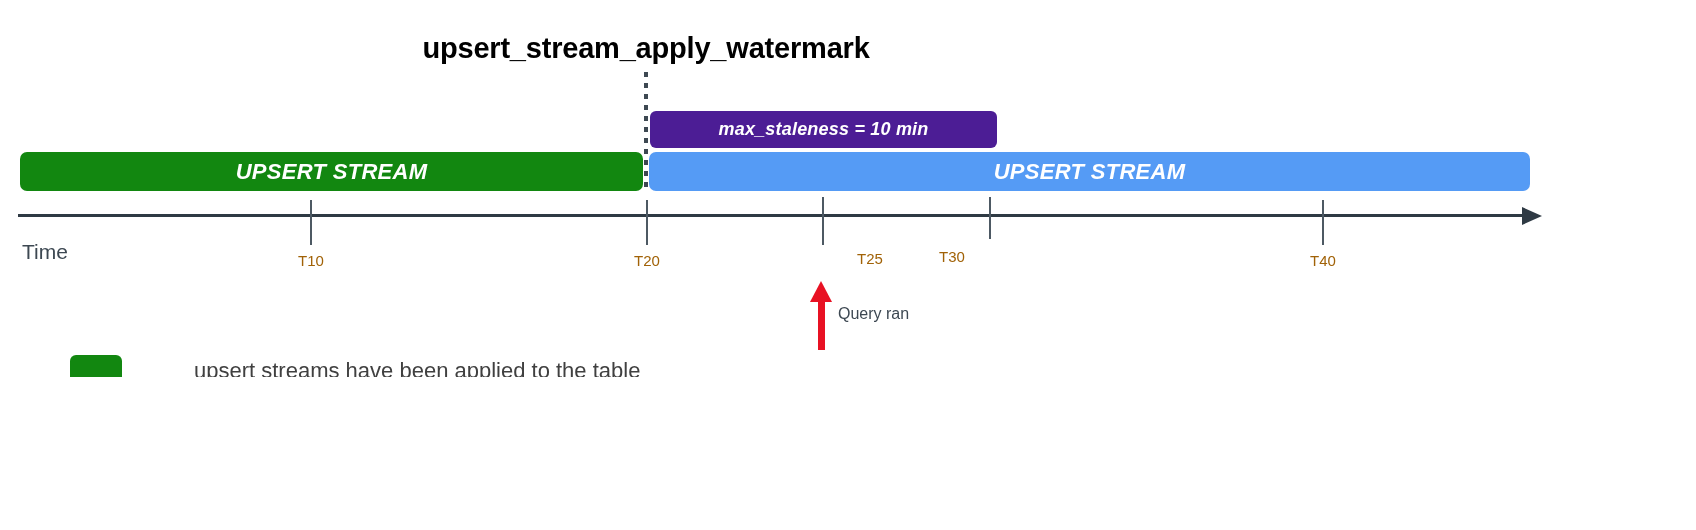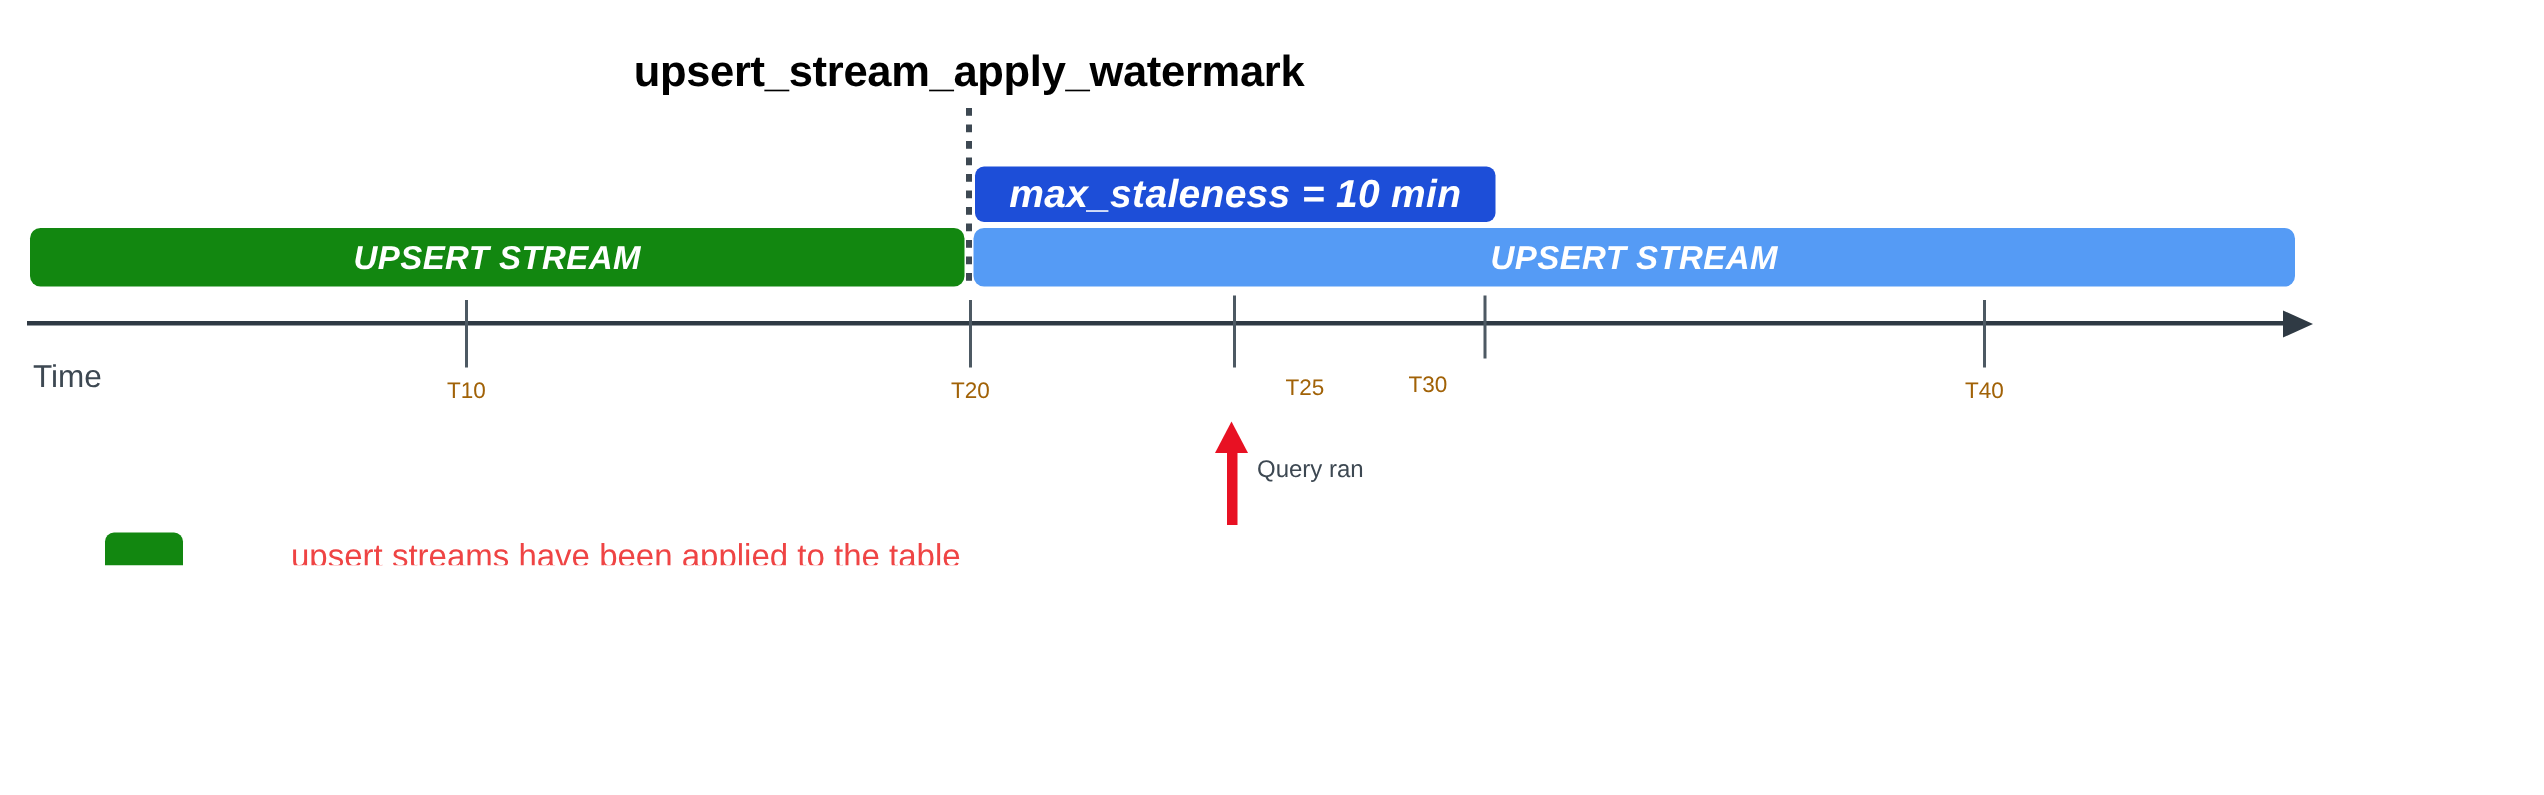--- a/index.html
+++ b/index.html
@@ -58,23 +58,23 @@
     color: #ffffff;
     font-weight: bold;
     font-style: italic;
     white-space: nowrap;
   }
   .bar-staleness {
     left: 650px;
     top: 111px;
     width: 347px;
     height: 37px;
-    background: #1d4ed8;
+    background: #4c1d95;
     border-radius: 6px;
-    font-size: 26px;
+    font-size: 18px;
     letter-spacing: 0.2px;
     text-align: center;
   }
   .bar-applied {
     left: 20px;
     top: 152px;
     width: 623px;
     height: 39px;
     background: #128710;
     border-radius: 7px;
@@ -169,21 +169,21 @@
   }
   .legend-swatch {
     width: 52px;
     height: 32px;
     border-radius: 6px;
     flex: 0 0 auto;
   }
   .legend-label {
     margin-left: 72px;
     font-size: 22px;
-    color: #ef4444;
+    color: #404040;
     white-space: nowrap;
   }
 </style>
 </head>
 <body>
 
 <div id="canvas">
 
   <div class="diagram-title">upsert_stream_apply_watermark</div>
 

